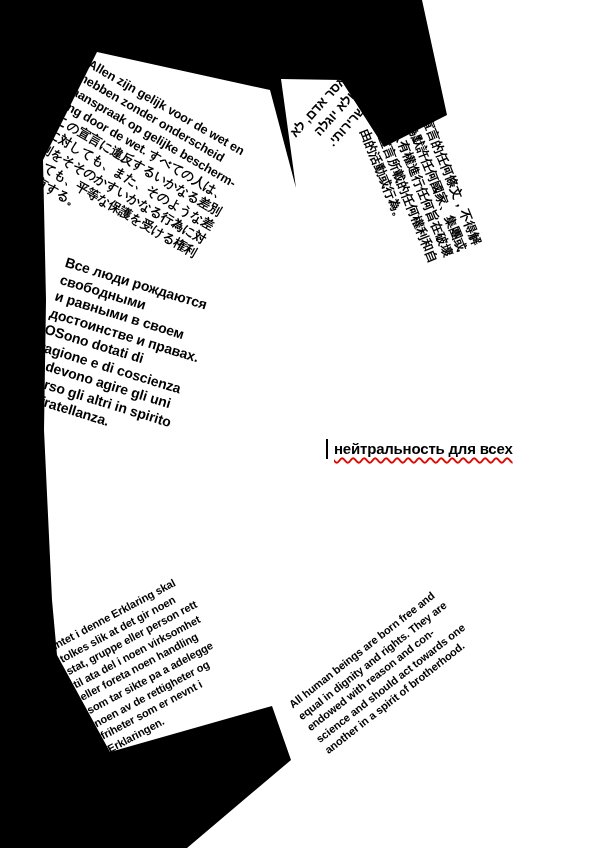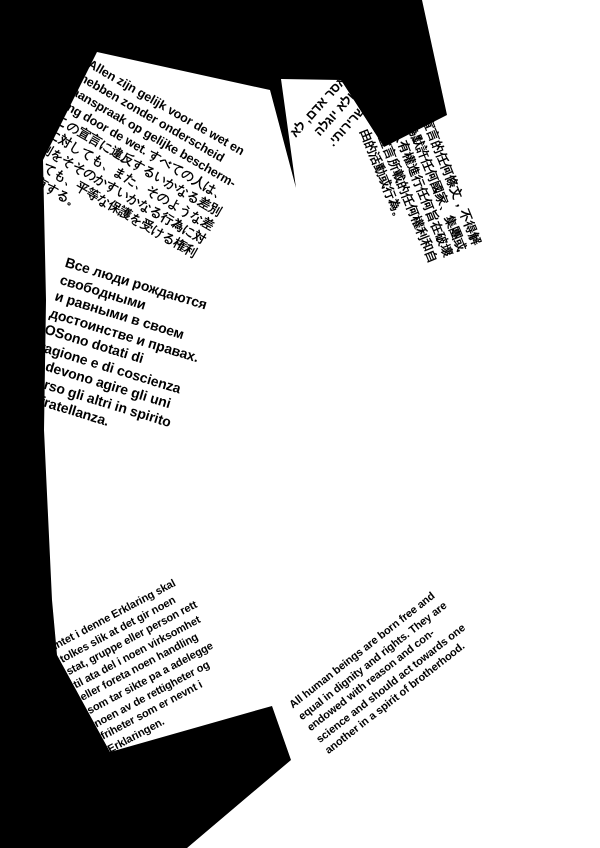--- a/index.html
+++ b/index.html
@@ -97,14 +97,18 @@
   </div>
 
   <div class="tblock blk-en">
     <div>All human beings are born free and</div>
     <div>equal in dignity and rights. They are</div>
     <div>endowed with reason and con-</div>
     <div>science and should act towards one</div>
     <div>another in a spirit of brotherhood.</div>
   </div>
 
+  <div class="label-wrap">
+    <span class="caret"></span>
+    <span class="label-text">нейтральность для всех</span>
+  </div>
 
 </div>
 
 </body></html>

